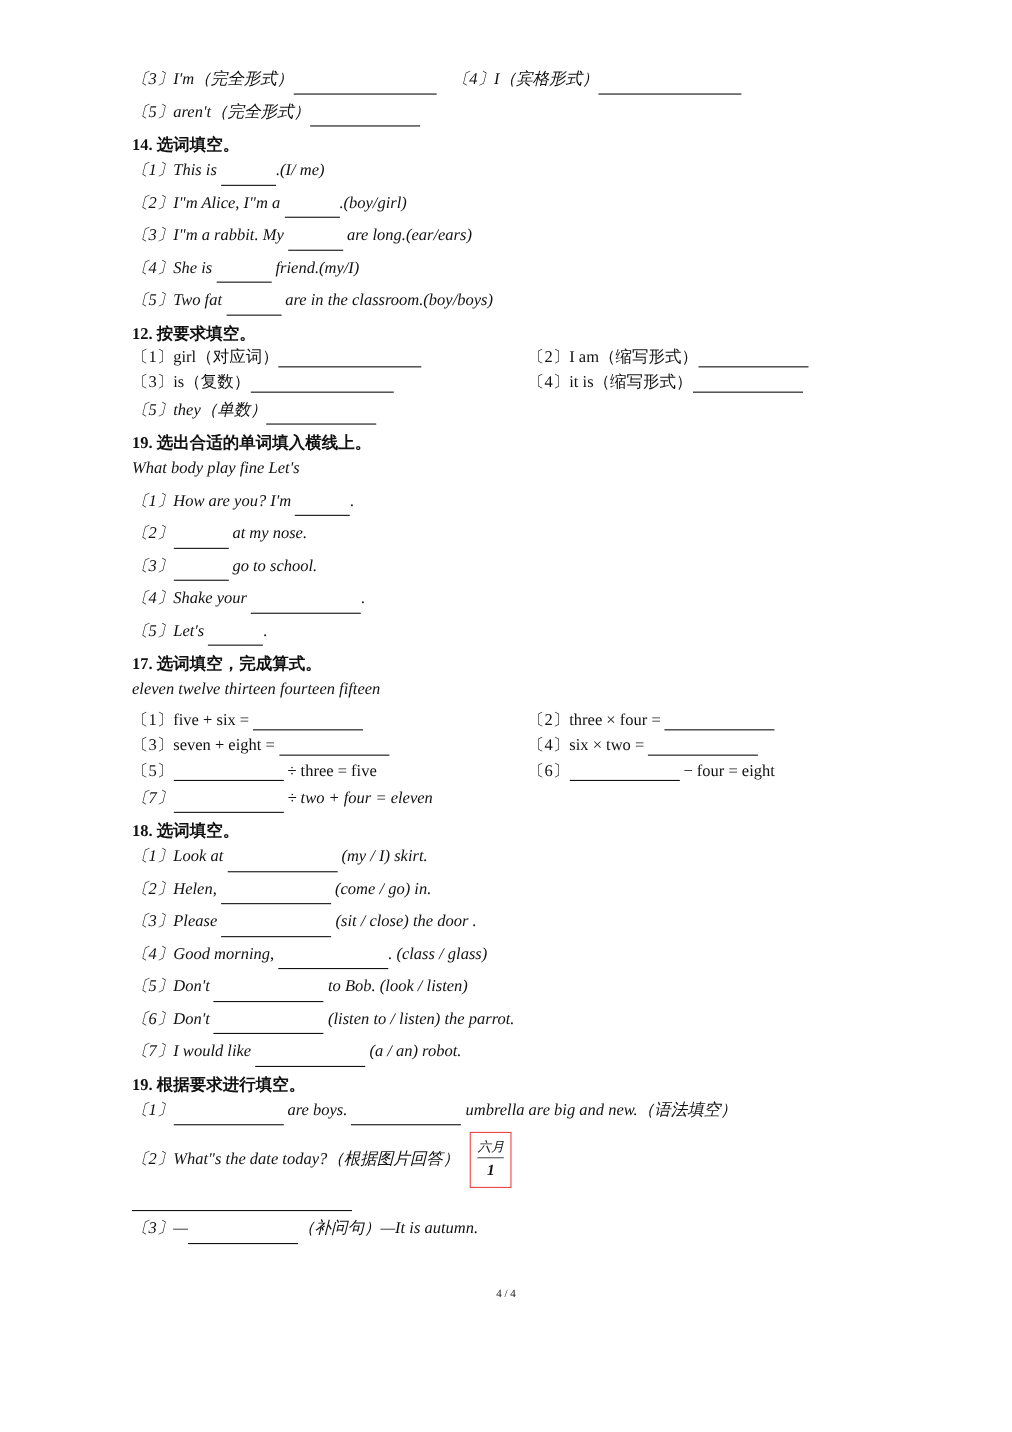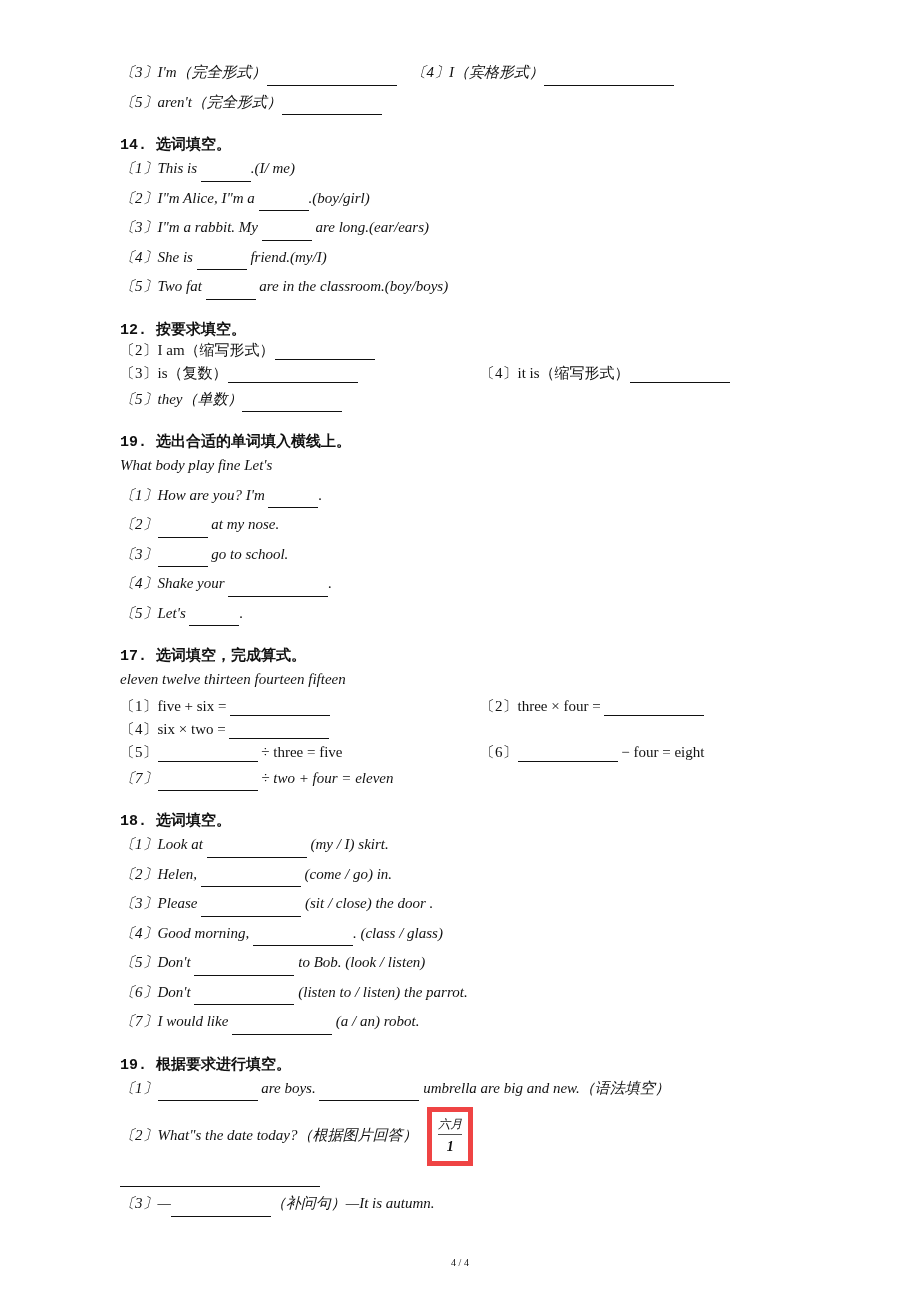--- a/index.html
+++ b/index.html
@@ -16,23 +16,22 @@
       color: #111;
       padding: 60px 120px 60px 120px;
     }
     .line {
       margin-bottom: 4px;
       line-height: 1.7;
       font-style: italic;
     }
     .section-title {
       font-weight: bold;
-      margin-top: 20px;
+      margin-top: 7px;
       margin-bottom: 2px;
-      font-family: Liberation Mono, monospace;
     }
     .blank {
       display: inline-block;
       border-bottom: 1px solid #111;
       min-width: 80px;
       height: 1em;
       vertical-align: bottom;
     }
     .blank-sm {
       min-width: 50px;
@@ -51,21 +50,21 @@
     .two-col .col {
       flex: 1;
     }
     .page-num {
       text-align: center;
       margin-top: 40px;
       font-size: 10px;
     }
     .calendar-box {
       display: inline-block;
-      border: 5px solid #ef4444;
+      border: 1px solid #ef4444;
       padding: 2px 6px;
       font-size: 13px;
       text-align: center;
       vertical-align: middle;
       margin-left: 6px;
     }
     .calendar-box .month {
       font-size: 12px;
       border-bottom: 1px solid #555;
     }
@@ -94,20 +93,21 @@
 
 <div class="section-title">14. 选词填空。</div>
 <div class="line">〔1〕This is <span class="blank blank-sm"></span>.(I/ me)</div>
 <div class="line">〔2〕I"m Alice, I"m a <span class="blank blank-sm"></span>.(boy/girl)</div>
 <div class="line">〔3〕I"m a rabbit. My <span class="blank blank-sm"></span> are long.(ear/ears)</div>
 <div class="line">〔4〕She is <span class="blank blank-sm"></span> friend.(my/I)</div>
 <div class="line">〔5〕Two fat <span class="blank blank-sm"></span> are in the classroom.(boy/boys)</div>
 
 <div class="section-title">12. 按要求填空。</div>
 <div class="two-col">
+  <div class="col">〔1〕girl（对应词）<span class="blank blank-lg"></span></div>
   <div class="col">〔2〕I am（缩写形式）<span class="blank blank-md"></span></div>
 </div>
 <div class="two-col">
   <div class="col">〔3〕is（复数）<span class="blank blank-lg"></span></div>
   <div class="col">〔4〕it is（缩写形式）<span class="blank blank-md"></span></div>
 </div>
 <div class="line">〔5〕they（单数）<span class="blank blank-md"></span></div>
 
 <div class="section-title">19. 选出合适的单词填入横线上。</div>
 <div class="line">What body   play fine Let's</div>
@@ -117,20 +117,21 @@
 <div class="line">〔4〕Shake your <span class="blank blank-md"></span>.</div>
 <div class="line">〔5〕Let's <span class="blank blank-sm"></span>.</div>
 
 <div class="section-title">17. 选词填空，完成算式。</div>
 <div class="line">eleven twelve thirteen fourteen fifteen</div>
 <div class="two-col">
   <div class="col">〔1〕five + six = <span class="blank blank-md"></span></div>
   <div class="col">〔2〕three × four = <span class="blank blank-md"></span></div>
 </div>
 <div class="two-col">
+  <div class="col">〔3〕seven + eight = <span class="blank blank-md"></span></div>
   <div class="col">〔4〕six × two = <span class="blank blank-md"></span></div>
 </div>
 <div class="two-col">
   <div class="col">〔5〕<span class="blank blank-md"></span> ÷ three = five</div>
   <div class="col">〔6〕<span class="blank blank-md"></span> − four = eight</div>
 </div>
 <div class="line">〔7〕<span class="blank blank-md"></span> ÷ two + four = eleven</div>
 
 <div class="section-title">18. 选词填空。</div>
 <div class="line">〔1〕Look at <span class="blank blank-md"></span> (my / I) skirt.</div>

